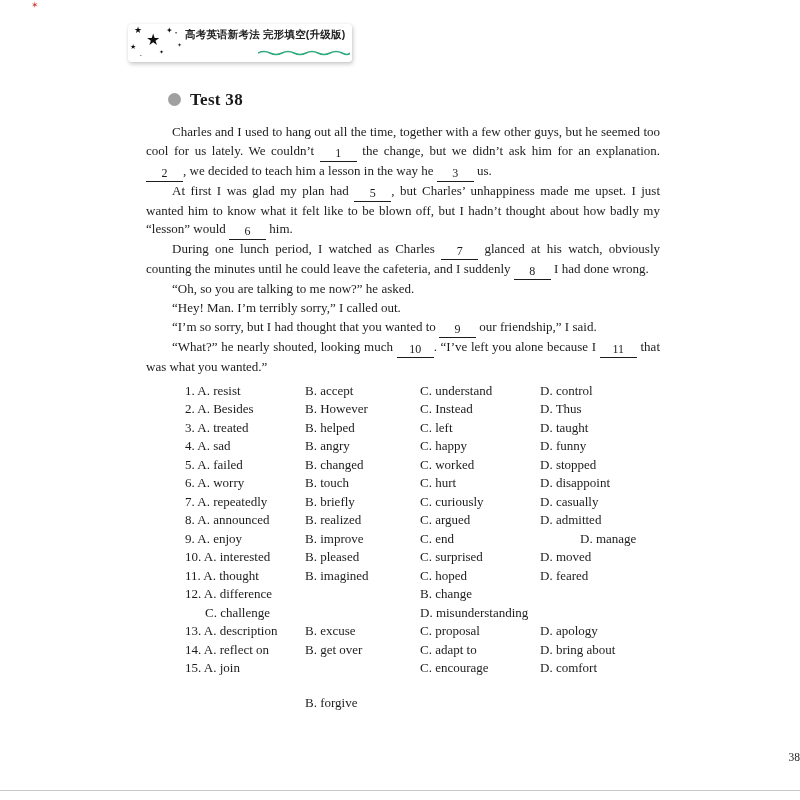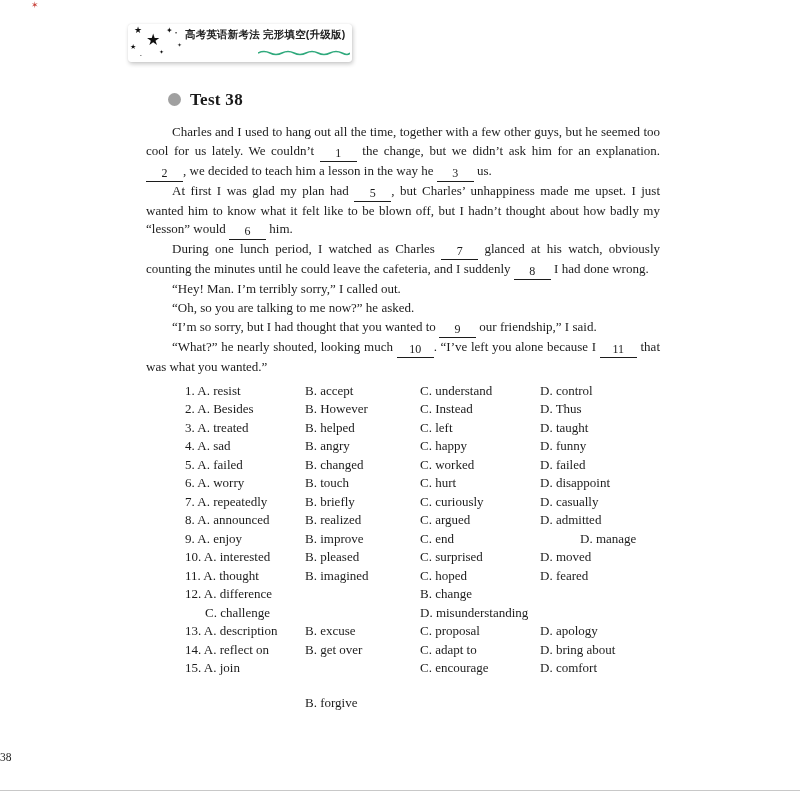--- a/index.html
+++ b/index.html
@@ -55,21 +55,21 @@
     text-align:center;border-bottom:1px solid #1c1c1c;
     font-size:12px;line-height:15px;vertical-align:-2px;text-indent:0;
   }
 
   .options{margin:5px 0 0 39px;font-size:13px;}
   .opt-row{display:grid;grid-template-columns:120px 115px 120px auto;line-height:18.5px;}
   .opt-cell{white-space:nowrap;}
   .opt-cell.indent{padding-left:20px;}
 
   .page-num{
-    position:absolute;left:0;right:0;top:751px;text-align:left;
+    position:absolute;left:0;right:0;top:751px;text-align:right;
     font-size:11.5px;color:#222;
   }
   .scan-bottom{position:absolute;left:0;top:790px;width:800px;height:1px;background:#c8c8c8;}
 </style>
 </head>
 <body>
 
 <div class="page">
 
   <span class="corner-mark">✶</span>
@@ -94,22 +94,22 @@
     </svg>
   </div>
 
   <div class="content">
     <h2 class="test-heading"><span class="heading-dot"></span><span class="test-title">Test 38</span></h2>
 
     <div>
         <p class="para">Charles and I used to hang out all the time, together with a few other guys, but he seemed too cool for us lately. We couldn’t <span class="blank">1</span> the change, but we didn’t ask him for an explanation. <span class="blank">2</span>, we decided to teach him a lesson in the way he <span class="blank">3</span> us.</p>
         <p class="para">At first I was glad my plan had <span class="blank">5</span>, but Charles’ unhappiness made me upset. I just wanted him to know what it felt like to be blown off, but I hadn’t thought about how badly my “lesson” would <span class="blank">6</span> him.</p>
         <p class="para">During one lunch period, I watched as Charles <span class="blank">7</span> glanced at his watch, obviously counting the minutes until he could leave the cafeteria, and I suddenly <span class="blank">8</span> I had done wrong.</p>
+        <p class="para">“Oh, so you are talking to me now?” he asked.</p>
         <p class="para">“Hey! Man. I’m terribly sorry,” I called out.</p>
-        <p class="para">“Oh, so you are talking to me now?” he asked.</p>
         <p class="para">“I’m so sorry, but I had thought that you wanted to <span class="blank">9</span> our friendship,” I said.</p>
         <p class="para">“What?” he nearly shouted, looking much <span class="blank">10</span>. “I’ve left you alone because I <span class="blank">11</span> that was what you wanted.”</p>
       </div>
 
     <div class="options">
         <div class="opt-row">
           <span class="opt-cell" style="grid-column: 1;">1. A. resist</span>
           <span class="opt-cell" style="grid-column: 2;">B. accept</span>
           <span class="opt-cell" style="grid-column: 3;">C. understand</span>
           <span class="opt-cell" style="grid-column: 4;">D. control</span>
@@ -129,21 +129,21 @@
         <div class="opt-row">
           <span class="opt-cell" style="grid-column: 1;">4. A. sad</span>
           <span class="opt-cell" style="grid-column: 2;">B. angry</span>
           <span class="opt-cell" style="grid-column: 3;">C. happy</span>
           <span class="opt-cell" style="grid-column: 4;">D. funny</span>
         </div>
         <div class="opt-row">
           <span class="opt-cell" style="grid-column: 1;">5. A. failed</span>
           <span class="opt-cell" style="grid-column: 2;">B. changed</span>
           <span class="opt-cell" style="grid-column: 3;">C. worked</span>
-          <span class="opt-cell" style="grid-column: 4;">D. failed</span>
+          <span class="opt-cell" style="grid-column: 4;">D. stopped</span>
         </div>
         <div class="opt-row">
           <span class="opt-cell" style="grid-column: 1;">6. A. worry</span>
           <span class="opt-cell" style="grid-column: 2;">B. touch</span>
           <span class="opt-cell" style="grid-column: 3;">C. hurt</span>
           <span class="opt-cell" style="grid-column: 4;">D. disappoint</span>
         </div>
         <div class="opt-row">
           <span class="opt-cell" style="grid-column: 1;">7. A. repeatedly</span>
           <span class="opt-cell" style="grid-column: 2;">B. briefly</span>

